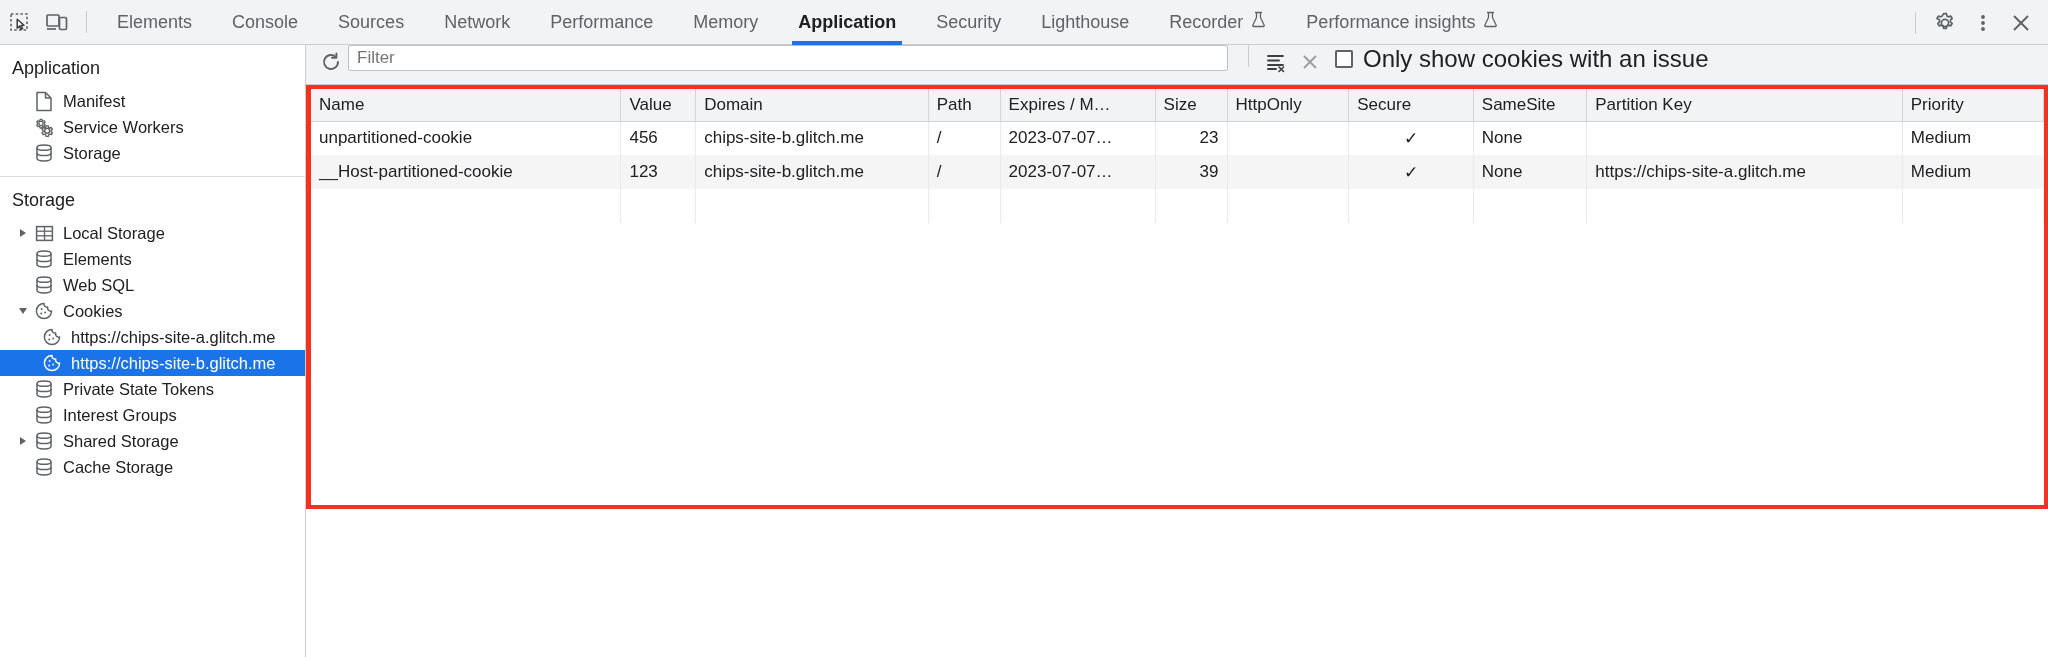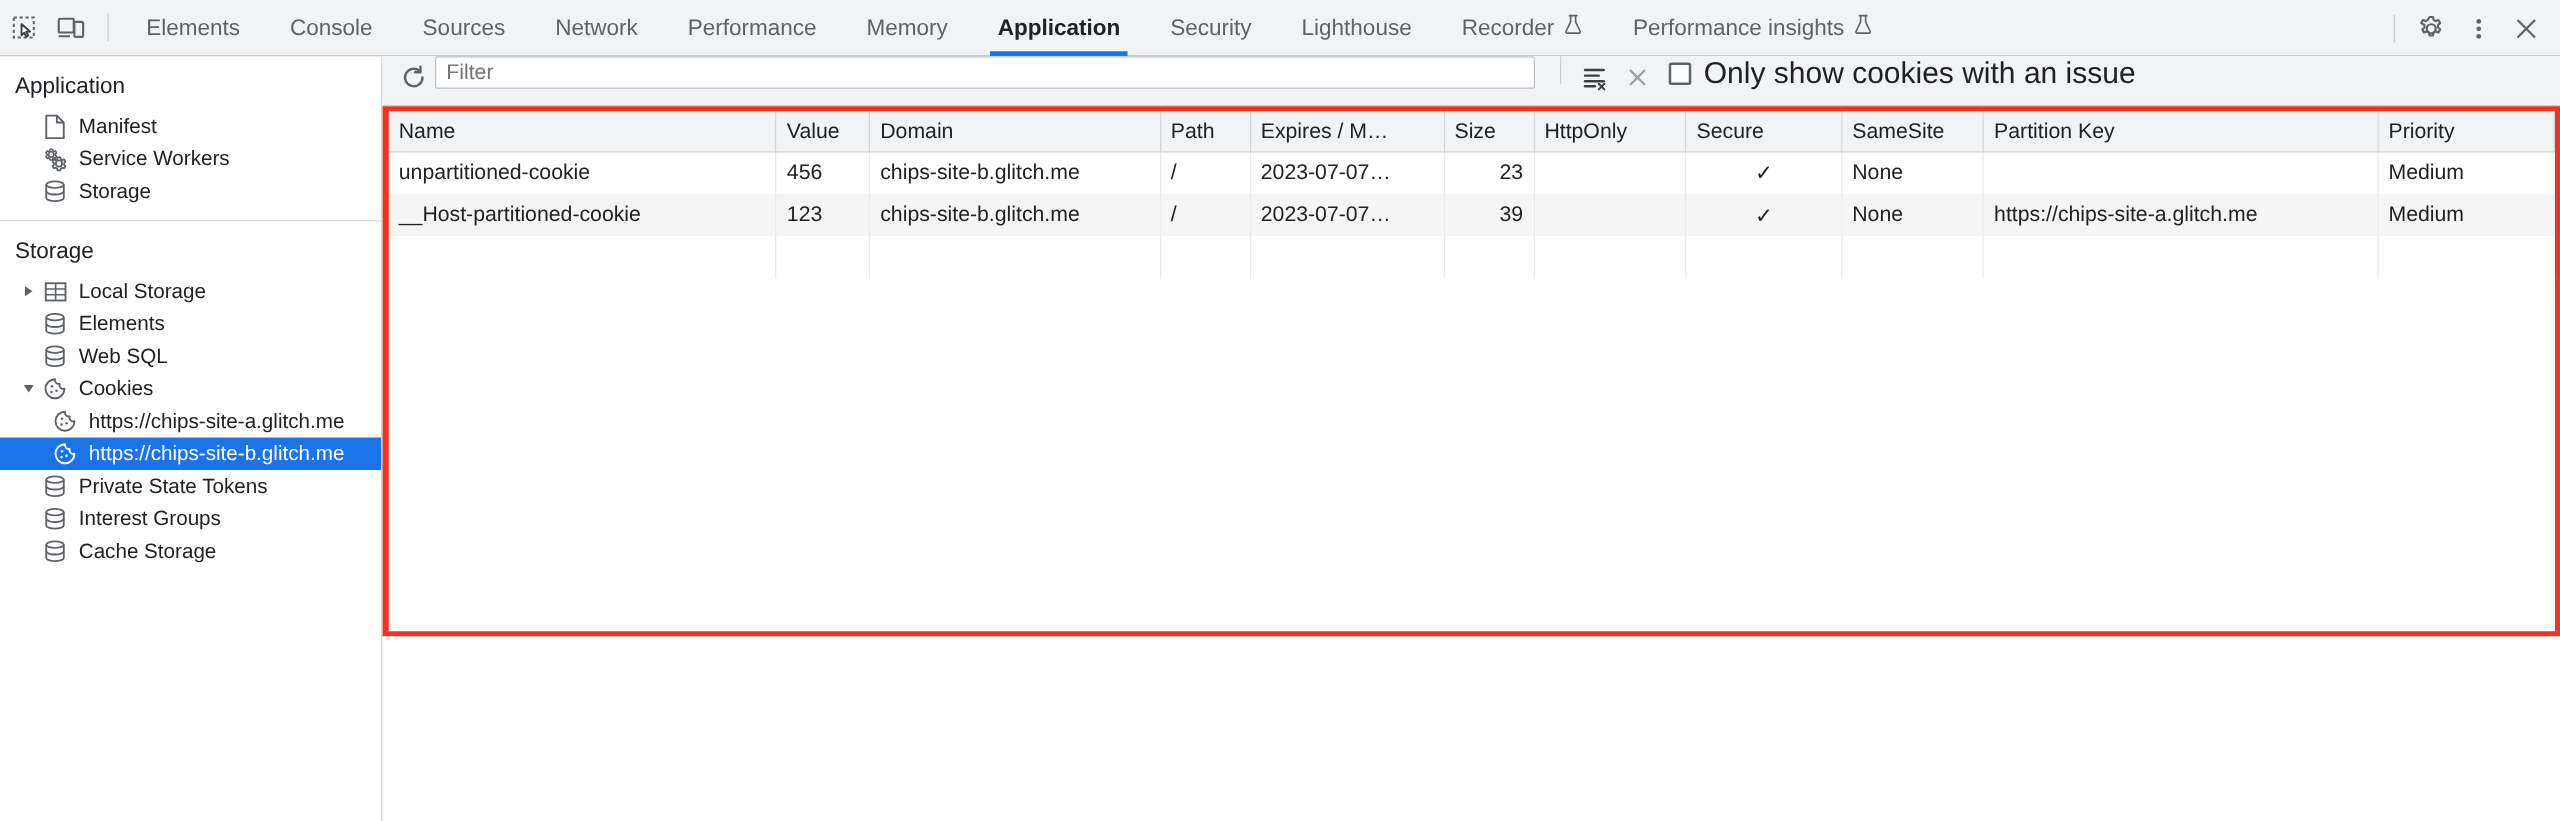--- a/index.html
+++ b/index.html
@@ -446,20 +446,35 @@
               <g fill="none" stroke="#5f6368" stroke-width="1.5">
                 <ellipse cx="10" cy="4.7" rx="7" ry="2.6"></ellipse>
                 <path d="M3 4.7v10.6c0 1.44 3.13 2.6 7 2.6s7-1.16 7-2.6V4.7"></path>
                 <path d="M3 10c0 1.44 3.13 2.6 7 2.6s7-1.16 7-2.6"></path>
               </g>
             </svg>
         </span>
         <span class="t-label">Interest Groups</span>
       </div>
 
+      <div class="tree-row ind-1">
+        <span class="twisty">
+            <span class="tri"></span>
+          </span>
+        <span class="t-icon">
+          <svg width="20" height="20" viewBox="0 0 20 20">
+              <g fill="none" stroke="#5f6368" stroke-width="1.5">
+                <ellipse cx="10" cy="4.7" rx="7" ry="2.6"></ellipse>
+                <path d="M3 4.7v10.6c0 1.44 3.13 2.6 7 2.6s7-1.16 7-2.6V4.7"></path>
+                <path d="M3 10c0 1.44 3.13 2.6 7 2.6s7-1.16 7-2.6"></path>
+              </g>
+            </svg>
+        </span>
+        <span class="t-label">Shared Storage</span>
+      </div>
 
       <div class="tree-row ind-1">
         <span class="twisty empty">
             <span class="tri"></span>
           </span>
         <span class="t-icon">
           <svg width="20" height="20" viewBox="0 0 20 20">
               <g fill="none" stroke="#5f6368" stroke-width="1.5">
                 <ellipse cx="10" cy="4.7" rx="7" ry="2.6"></ellipse>
                 <path d="M3 4.7v10.6c0 1.44 3.13 2.6 7 2.6s7-1.16 7-2.6V4.7"></path>

